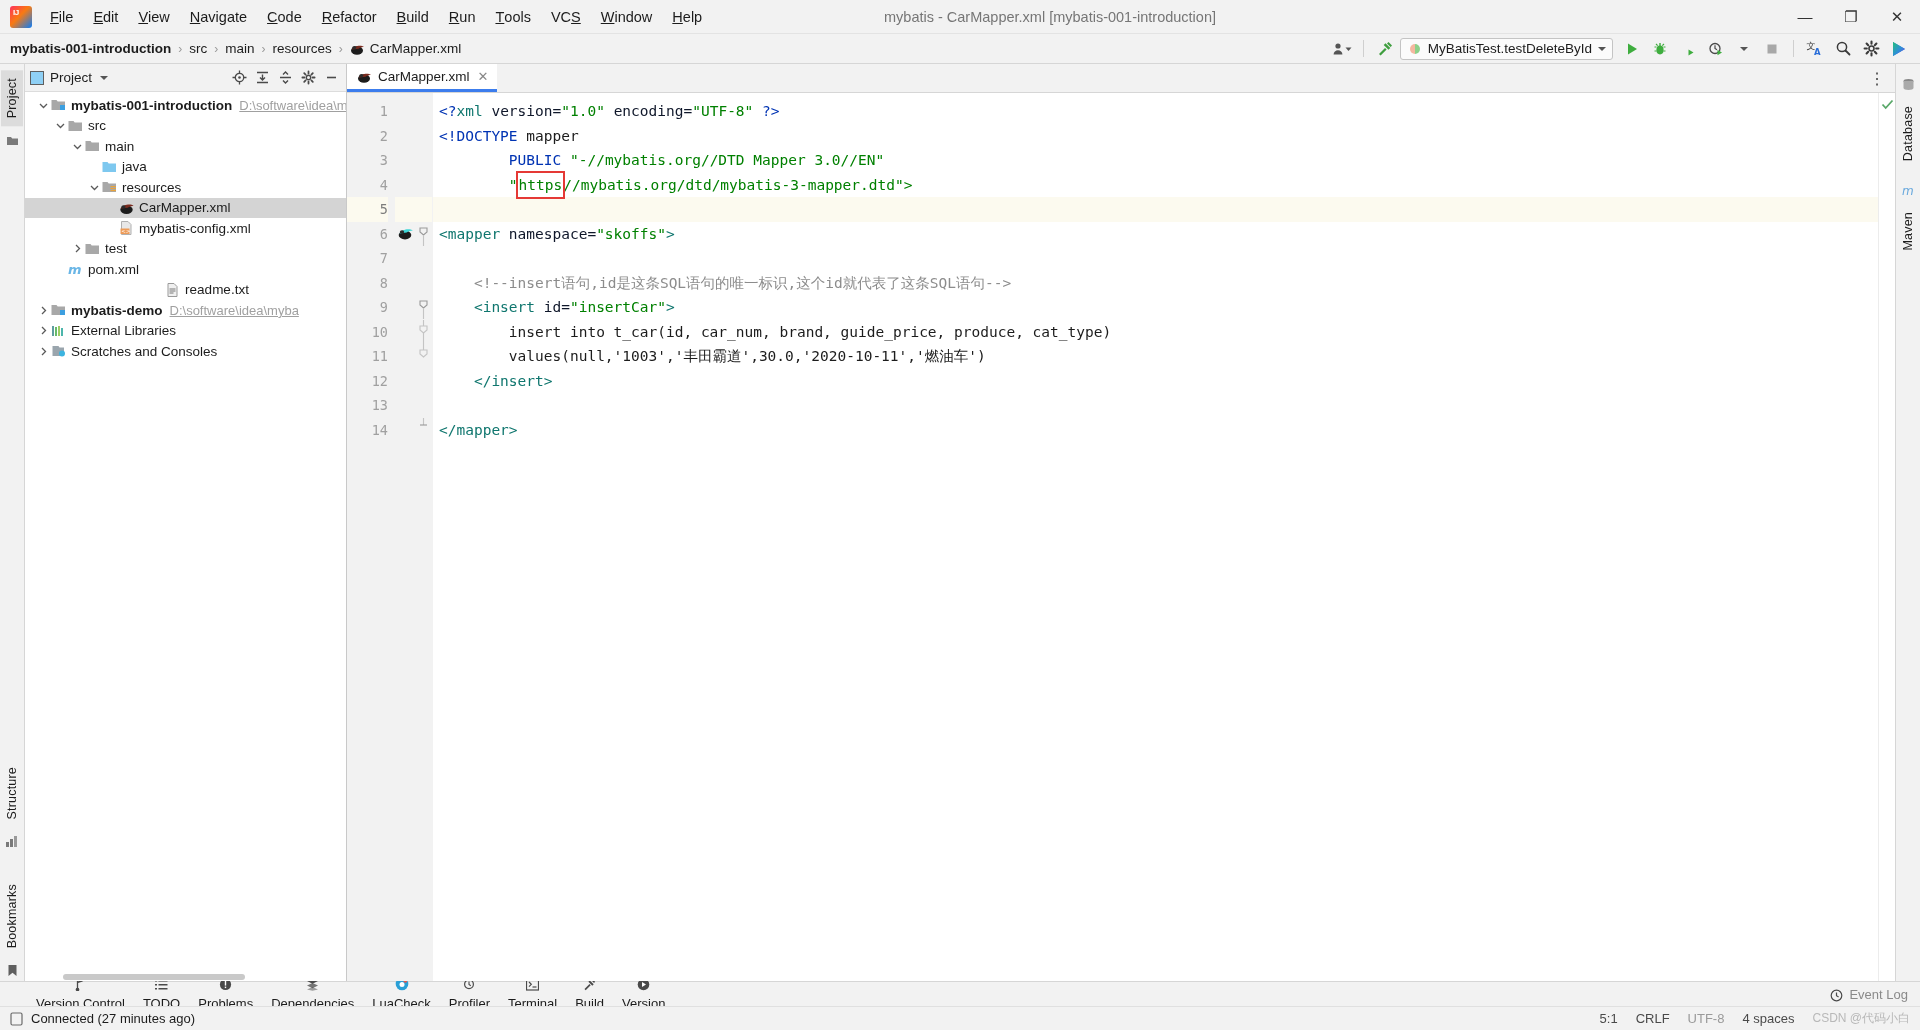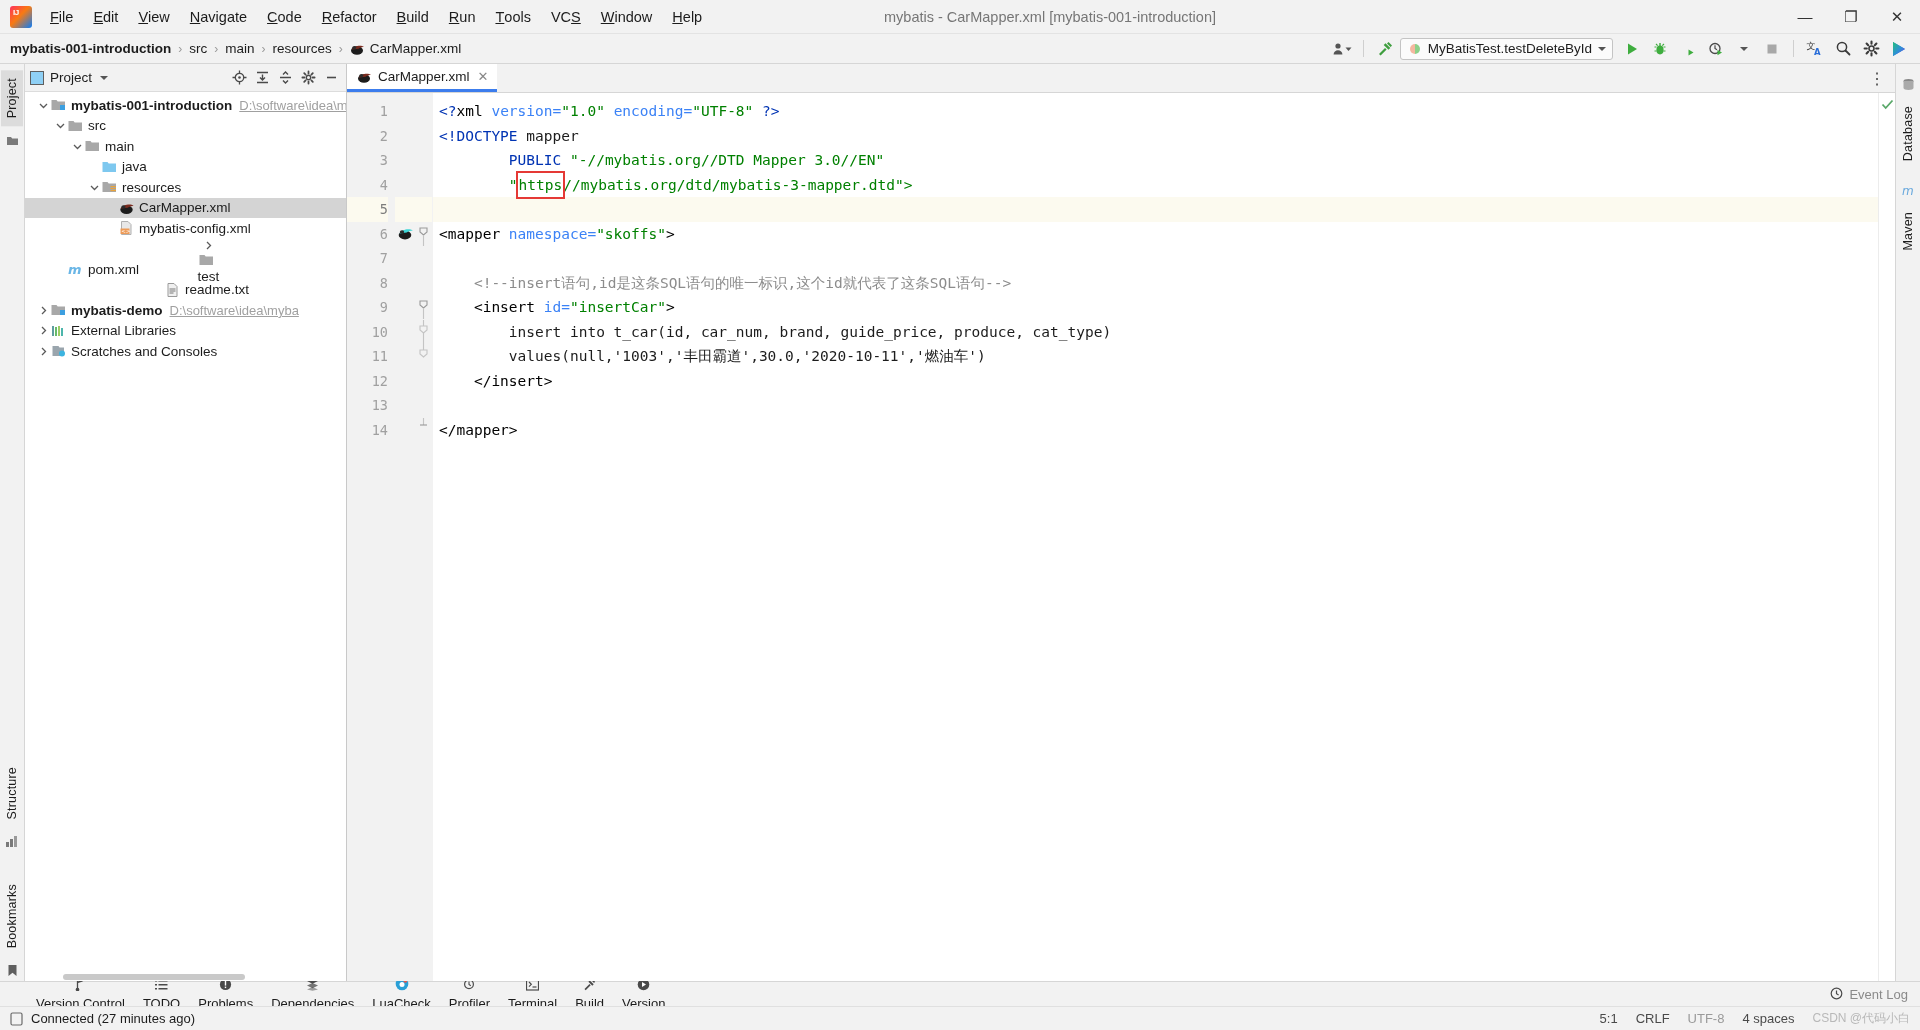--- a/index.html
+++ b/index.html
@@ -148,22 +148,22 @@
     flex: 1 1 auto; padding-top: 6px; position: relative; min-width: 0; overflow: hidden;
     font-family: "DejaVu Sans Mono", monospace; font-size: 14.5px; line-height: 24.5px;
     white-space: pre;
   }
   .gline { height: 24.5px; line-height: 24.5px; }
   .cline { height: 24.5px; line-height: 24.5px; padding-left: 6px; }
   .cline.cursorline { background: #fcfaef; }
   .gline.cursorline { background: #fcfaef; color: #7d7d7d; }
 
   .tk-pi { color: #0033b3; }           
-  .tk-tag { color: #000000; }
-  .tk-attr { color: #3b82f6; }
+  .tk-tag { color: #0f766e; }
+  .tk-attr { color: #0f172a; }
   .tk-str { color: #008000; }
   .tk-plain { color: #1c1c1c; }
   .tk-cmt { color: #8c8c8c; }
   .tk-dt { color: #0033b3; }
 
   .hl-box {
     display: inline-block; outline: 2px solid #e53935; outline-offset: 0px;
     padding: 0 1px; position: relative; top: 0;
   }
 
@@ -177,21 +177,21 @@
     width: 25px; flex: 0 0 25px; background: #f2f2f2; border-left: 1px solid #d6d6d6;
     display: flex; flex-direction: column; align-items: center; padding-top: 6px;
   }
 
   
   .toolwin-bar {
     height: 25px; flex: 0 0 25px; background: #f2f2f2; border-top: 1px solid #d6d6d6;
     display: flex; align-items: center; padding-left: 28px; gap: 2px;
   }
   .tw-item { display: flex; align-items: center; gap: 5px; padding: 2px 8px; border-radius: 3px; font-size: 13px; flex-direction: column; }
-  .tw-right { margin-left: auto; display: flex; align-items: flex-start; padding-right: 12px; gap: 6px; }
+  .tw-right { margin-left: auto; display: flex; align-items: flex-end; padding-right: 12px; gap: 6px; }
 
   .statusbar {
     height: 24px; flex: 0 0 24px; background: #f2f2f2; border-top: 1px solid #e0e0e0;
     display: flex; align-items: center; padding: 0 10px; font-size: 13px; gap: 8px;
   }
   .sb-right { margin-left: auto; display: flex; align-items: center; gap: 18px; color: #4a4a4a; }
   .sb-muted { color: #9a9a9a; }
   .wm { color: #b8b8b8; font-size: 12px; }
 
   svg { display: block; }
@@ -497,21 +497,21 @@
             <span class="arrow"></span>
             <span class="ticon">
               <svg width="15" height="14" viewBox="0 0 15 14">
                 <path d="M2.5 0.5h6.5l3 3v10h-9.5z" fill="#e8e8e8" stroke="#b0b0b0"></path>
                 <rect x="1.5" y="7.5" width="9" height="5.5" fill="#ed9b58"></rect>
                 <text x="2.3" y="12.2" font-size="5.4" font-family="DejaVu Sans" fill="#fff">&lt;&gt;</text>
               </svg>
             </span>
             <span class="tlabel">mybatis-config.xml</span>
           </div>
-          <div class="trow" style="padding-left: 46px; flex-direction: column;">
+          <div class="trow" style="padding-left: 46px;">
             <span class="arrow">
               <svg width="9" height="9" viewBox="0 0 9 9">
                 <path d="M3 1l3.5 3.5L3 8" stroke="#5a5a5a" stroke-width="1.3" fill="none"></path>
               </svg>
             </span>
             <span class="ticon">
               <svg width="15" height="14" viewBox="0 0 15 14">
                 <path d="M0.5 2h5l1.2 1.6H14V12H0.5z" fill="#a8a8a8"></path>
               </svg>
             </span>

